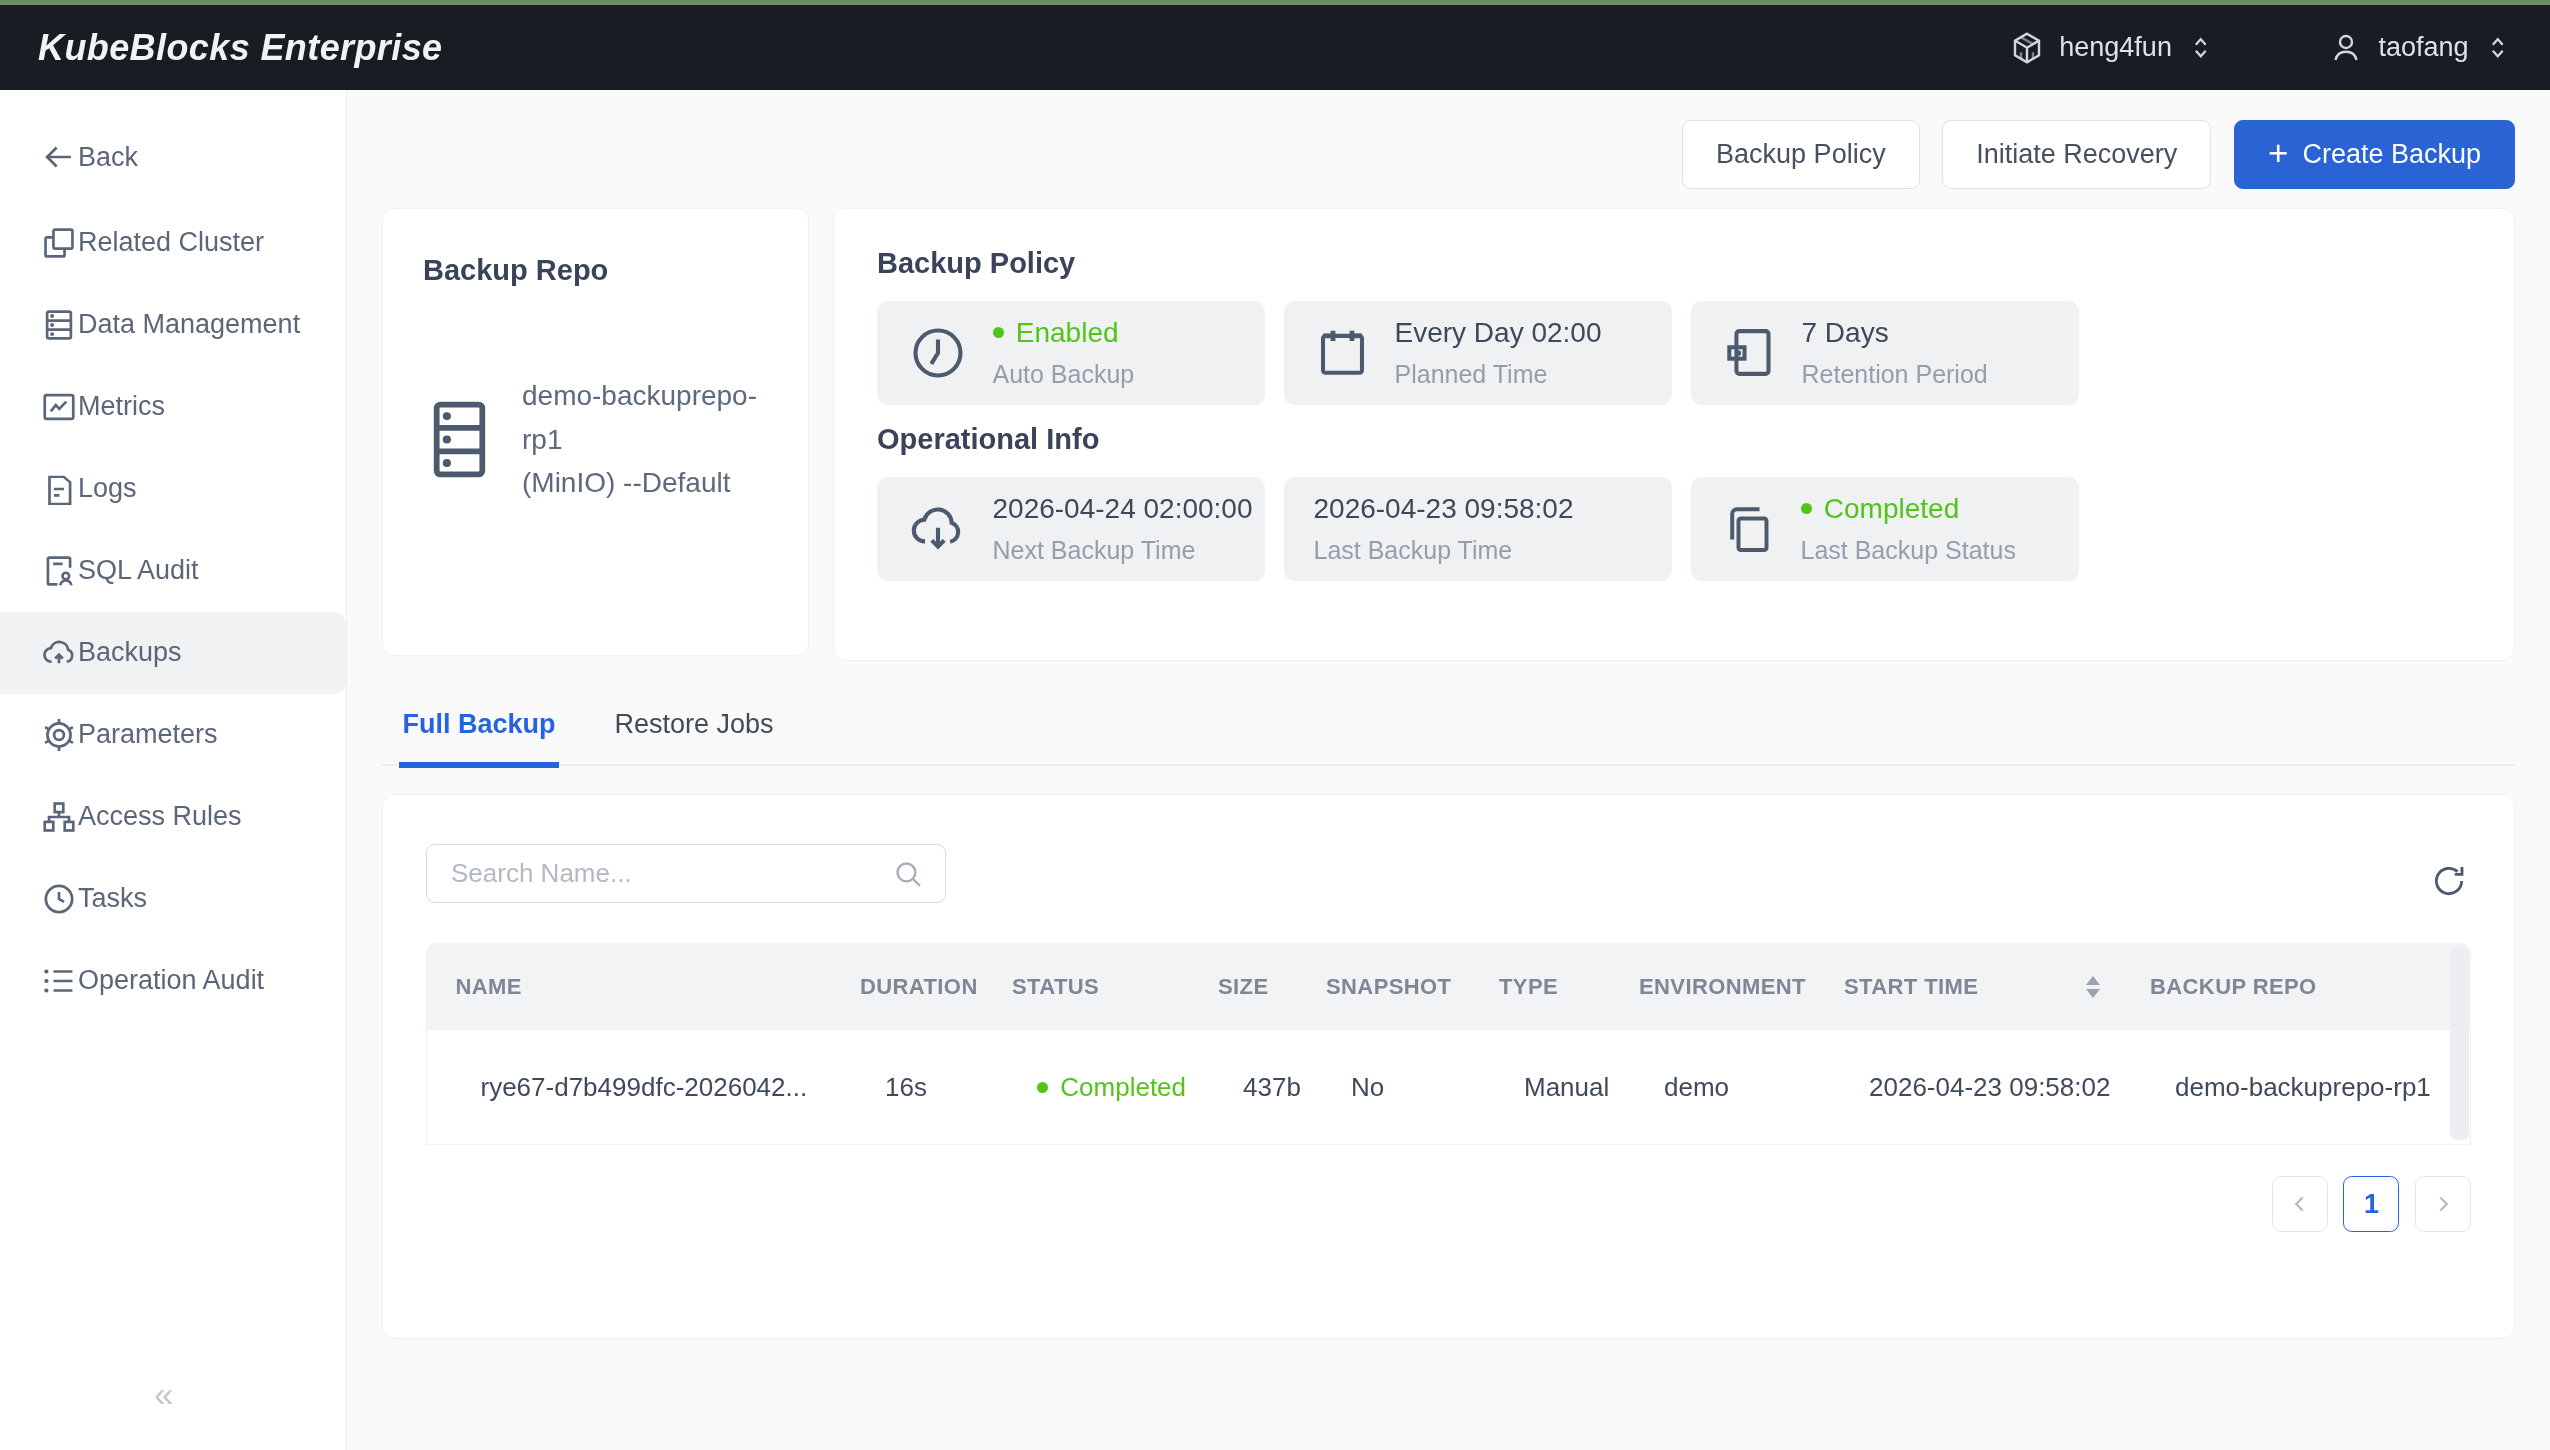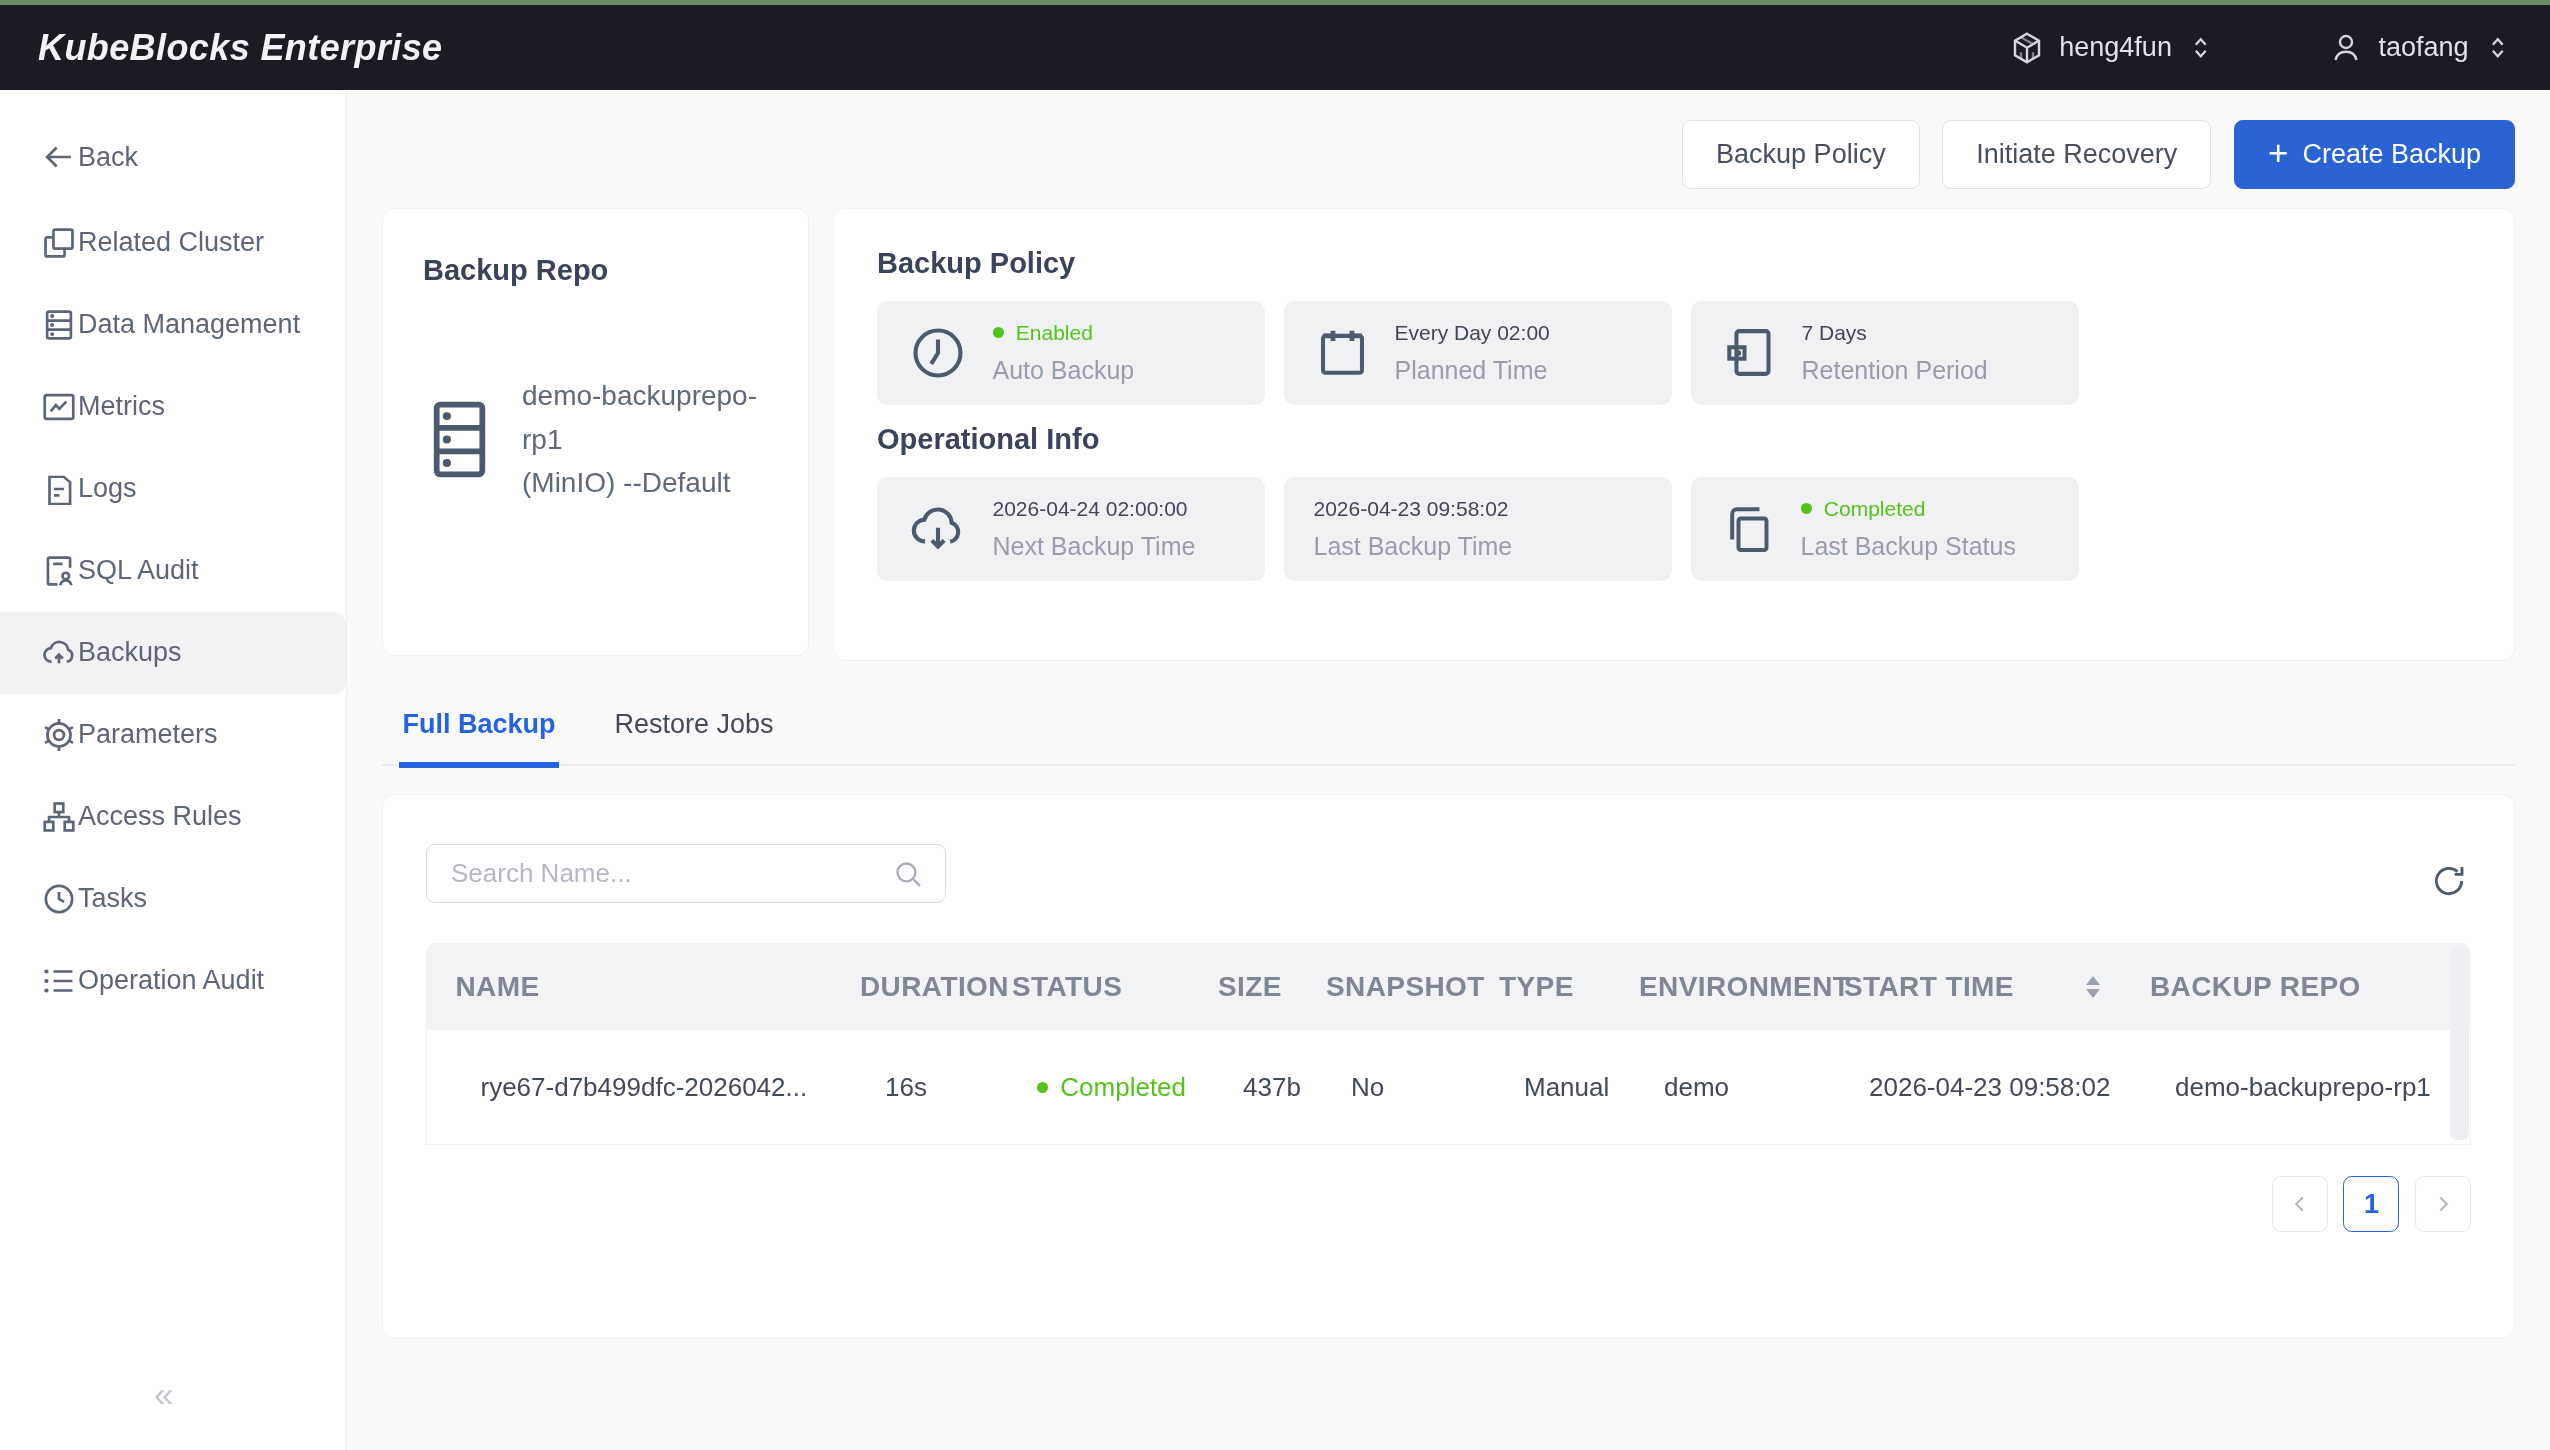--- a/index.html
+++ b/index.html
@@ -43,21 +43,21 @@
   .card-title { font-size:29px; font-weight:700; color:#39445a; }
   .repo-body { flex:1; display:flex; align-items:center; gap:26px; margin-top:-17.3px; }
   .repo-body svg { flex:none; stroke:#4b5a6d; }
   .repo-text { font-size:28px; color:#5d6a7d; line-height:1.55; }
 
   .policy-card { flex:1; height:453px; padding:38px 43px; }
   .tiles-row { display:flex; gap:19px; margin-top:21px; }
   .tile { width:388px; height:104px; background:#f0f1f3; border-radius:10.4px;
     display:flex; align-items:center; padding:0 0 0 29.5px; gap:24px; }
   .tile svg { flex:none; stroke:#4b5a6d; }
-  .tile-value { font-size:21px; color:#3d4859; display:flex; align-items:center; gap:12px; }
+  .tile-value { font-size:28px; color:#3d4859; display:flex; align-items:center; gap:12px; }
   .tile-value.green { color:#52c41a; }
   .dot { width:11.3px; height:11.3px; border-radius:50%; background:#52c41a; display:inline-block; }
   .tile-label { font-size:25px; color:#959eab; margin-top:11.3px; }
   .op-title { margin-top:18px; }
 
   
   .tabs-row { display:flex; gap:52px; margin-top:43px; border-bottom:2.6px solid #ecedf0; }
   .tab { font-size:27px; color:#414b5a; padding:5.2px 3.5px 22.6px; border-bottom:6px solid transparent;
     margin-bottom:-4.3px; cursor:pointer; }
   .tab.active { color:#2563e0; font-weight:700; border-bottom-color:#2563e0;margin-left:17px; }
@@ -69,21 +69,21 @@
   .search-wrap { position:relative; width:520px; }
   .search-wrap input { width:520px; height:59px; border:1.7px solid #d9dbe0; border-radius:8.7px;
     padding:0 69px 0 24px; font-size:26px; color:#3d4859; background:#fff; outline:none;
     font-family:inherit; }
   .search-wrap input::placeholder { color:#b3b9c3; }
   .search-icon { position:absolute; right:21px; top:14px; }
   .refresh-btn { cursor:pointer; display:flex; padding:3.5px; }
 
   .table-wrap { position:relative; margin-top:40px; }
   .thead { display:flex; align-items:center; height:87px; background:#f2f3f5;
-    border-radius:10.4px 10.4px 0 0; font-size:28px; font-weight:600; color:#7d8795;
+    border-radius:10.4px 10.4px 0 0; font-size:22px; font-weight:600; color:#7d8795;
     letter-spacing:0.4px; }
   .trow { display:flex; align-items:center; height:115px; background:#fff;
     border:0.9px solid #f1f2f4; border-top:none; font-size:26px; color:#3f4a5a; cursor:pointer;padding-left:24px; }
   .cell { flex:none; display:flex; align-items:center; }
   .c-name{ width:434px; padding-left:29.5px; } .c-dur{ width:152px; } .c-status{ width:206px; }
   .c-size{ width:108px; } .c-snap{ width:173px; } .c-type{ width:140px; }
   .c-env{ width:205px; } .c-start{ width:306px; } .c-repo{ flex:1; }
   .c-start .sort { margin-left:auto; margin-right:50px; cursor:pointer; display:flex; flex-direction:column; gap:4.3px; }
   .sort i { width:0; height:0; border-left:7.8px solid transparent; border-right:7.8px solid transparent; }
   .sort .up { border-bottom:9.5px solid #9aa2af; } .sort .dn { border-top:9.5px solid #9aa2af; }

